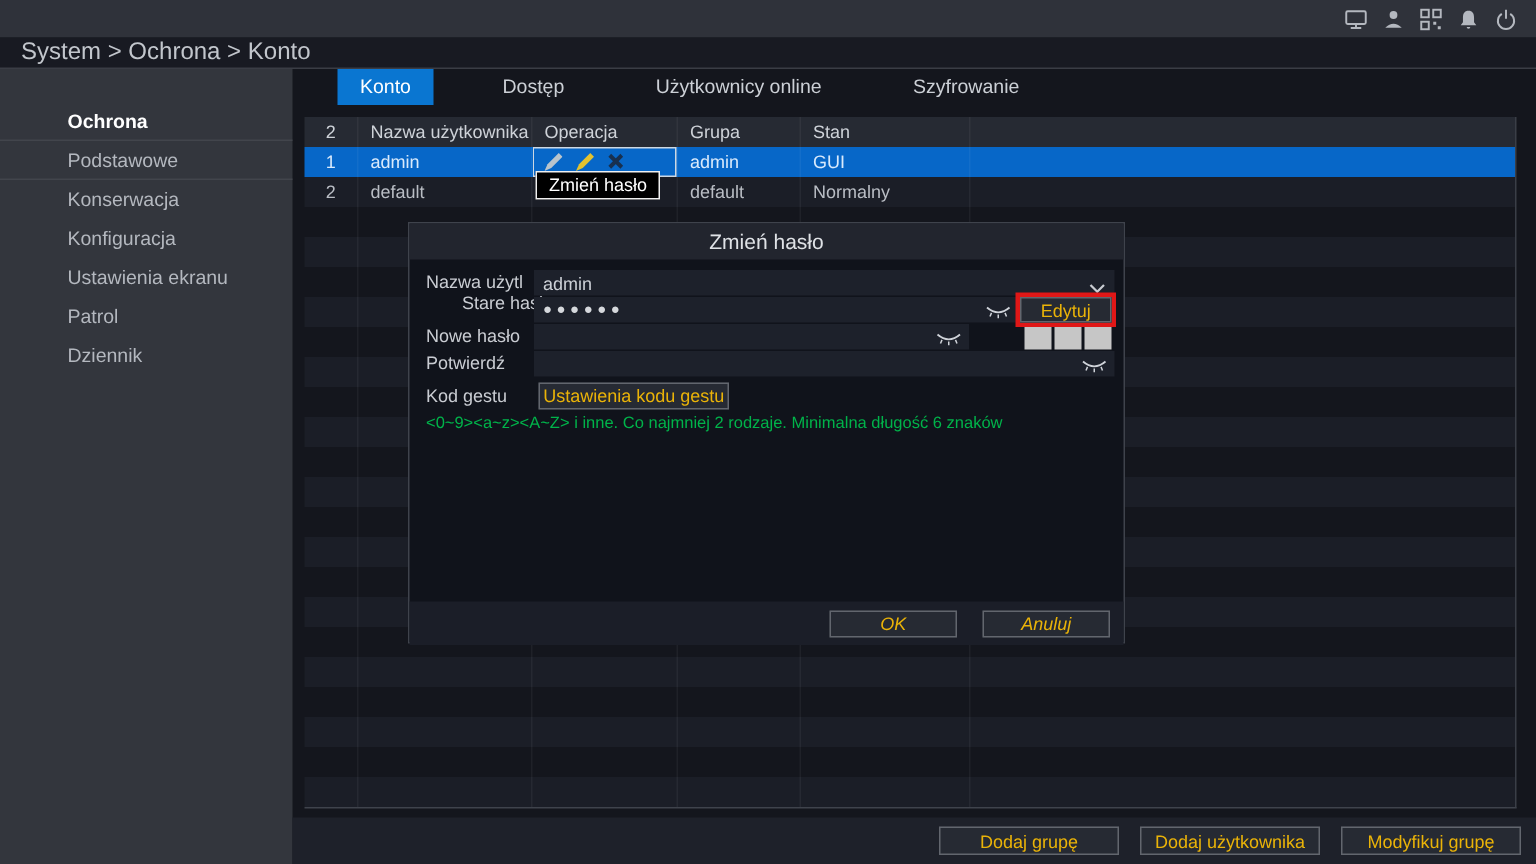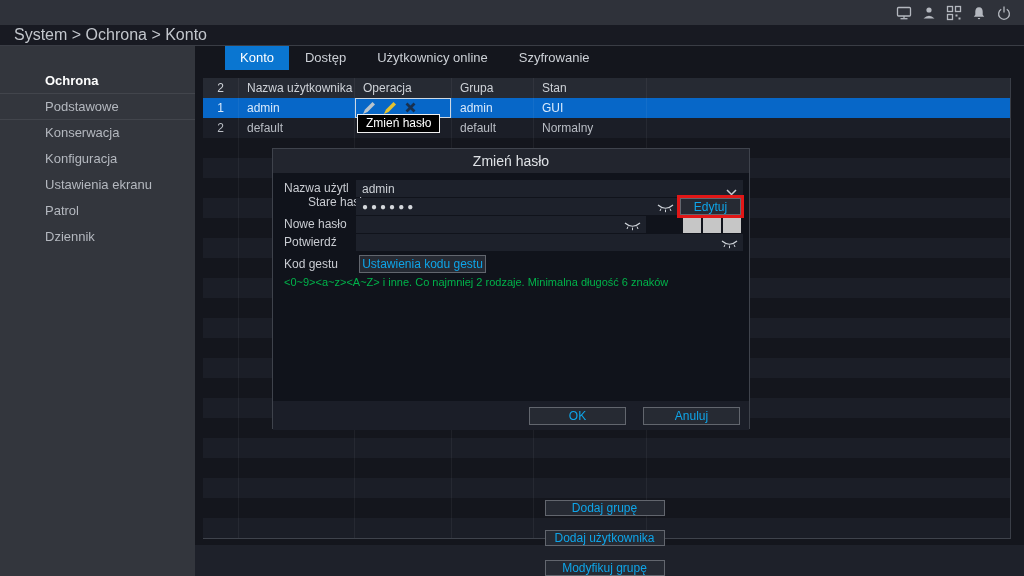--- a/index.html
+++ b/index.html
@@ -17,21 +17,21 @@
   
   .crumbbar { position:absolute; left:0; top:25px; width:1024px; height:21px;
     background:#181a22; border-bottom:1px solid #3a3d45;
     display:flex; align-items:center; padding-left:14px; font-size:16px; color:#c2c6cc; }
   
   .sidebar { position:absolute; left:0; top:46px; width:195px; height:530px; background:#33363d; padding-top:22px; }
   .side-item { height:26px; line-height:26px; padding-left:45px; font-size:13px; color:#b4b8bf; cursor:pointer; }
   .side-item.sep { border-bottom:1px solid #42454c; }
   .side-item.active { color:#ffffff; font-weight:bold; }
   
-  .tabs { position:absolute; left:225px; top:46px; height:24px; display:flex; gap:1px; }
+  .tabs { position:absolute; left:225px; top:46px; height:24px; display:flex; gap:31px; }
   .tab { height:24px; line-height:24px; padding:0 15px; font-size:13px; color:#ccd0d6; cursor:pointer; white-space:nowrap; }
   .tab.active { background:#0a76d1; color:#ffffff; }
   
   .table { position:absolute; left:203px; top:78px; width:808px;
     border-right:1px solid #3a3e47; border-bottom:1px solid #3f434c; }
   .trow { display:grid; grid-template-columns:36px 116px 97px 82px 113px 1fr; height:20px; }
   .trow.alt { background:#1b1e27; }
   .trow.selected { background:#0767c8; }
   .trow.thead { background:#262a33; }
   .tcell { display:flex; align-items:center; padding:0 8px; font-size:12px; color:#b9bdc4;
@@ -51,33 +51,33 @@
     background:#10131b; border:1px solid #3f434c; z-index:10; }
   .modal-header { height:24px; background:#22252e; display:flex; align-items:center; justify-content:center;
     font-size:14px; color:#dfe2e6; }
   .m-label { position:absolute; left:11px; font-size:12px; color:#c9ccd2; line-height:17px; }
   .m-input { position:absolute; left:83px; height:17px; background:#1d212b; display:flex; align-items:center;
     padding:0 6px; font-size:12px; color:#ccd0d6; }
   .pwd-dots { font-size:10px; letter-spacing:3px; color:#d5d8dc; }
   .eye { position:absolute; right:5px; top:4px; cursor:pointer; }
   .chev { position:absolute; right:6px; top:5px; cursor:pointer; }
   .edit-annot { position:absolute; left:404px; top:46px; border:3px solid #e01717; z-index:11; }
-  .btn { background:#262a33; border:1px solid #62666e; color:#0ea5e9; font-size:12px;
+  .btn { background:#262a33; border:1px solid #62666e; color:#eab308; font-size:12px;
     font-family:"Liberation Sans", sans-serif; cursor:pointer; }
   .edit-btn { display:block; width:61px; height:17px; }
   .strength { position:absolute; left:410px; top:67px; display:flex; gap:2px; }
   .strength div { width:18px; height:17px; background:#c6c6c6; }
   .gesture-btn { position:absolute; left:86px; top:0; width:127px; height:18px; }
   .hint { position:absolute; left:11px; top:127px; font-size:11px; color:#00b34a; white-space:nowrap; }
   .modal-footer { position:absolute; left:0; top:252px; width:100%; height:29px; background:#1b1e28;
     display:flex; align-items:center; justify-content:flex-end; gap:17px; padding-right:9px; }
-  .modal-footer .btn { width:97px; height:18px; }
+  .modal-footer .btn { width:85px; height:18px;font-style:italic; }
   
   .bottombar { position:absolute; left:195px; top:545px; width:829px; height:31px; background:#1e212a;
-    display:flex; align-items:center; justify-content:flex-end; gap:14px; padding-right:10px;flex-direction:column; }
+    display:flex; align-items:center; justify-content:flex-end; gap:14px; padding-right:10px; }
   .bottombar .btn { width:120px; height:19px; }
 </style>
 </head>
 <body>
 
 <div class="topbar">
   <span class="tb-icon">
     <svg width="16" height="16" viewBox="0 0 16 16">
         <rect x="1.5" y="2.5" width="13" height="8.5" rx="1"></rect>
         <line x1="8" y1="11" x2="8" y2="13"></line>

